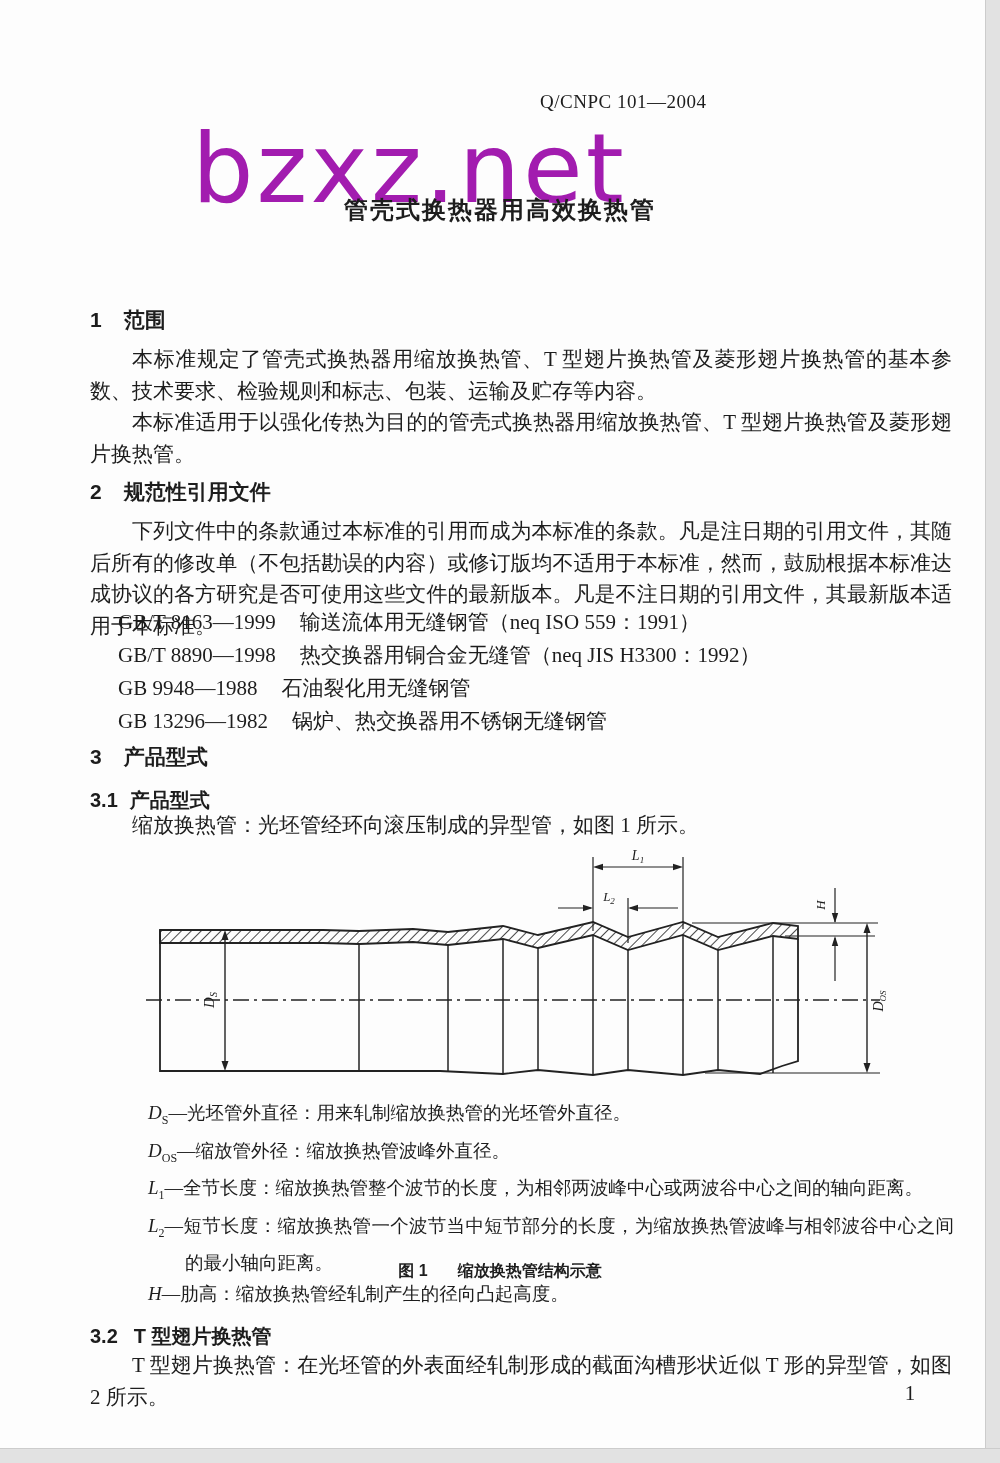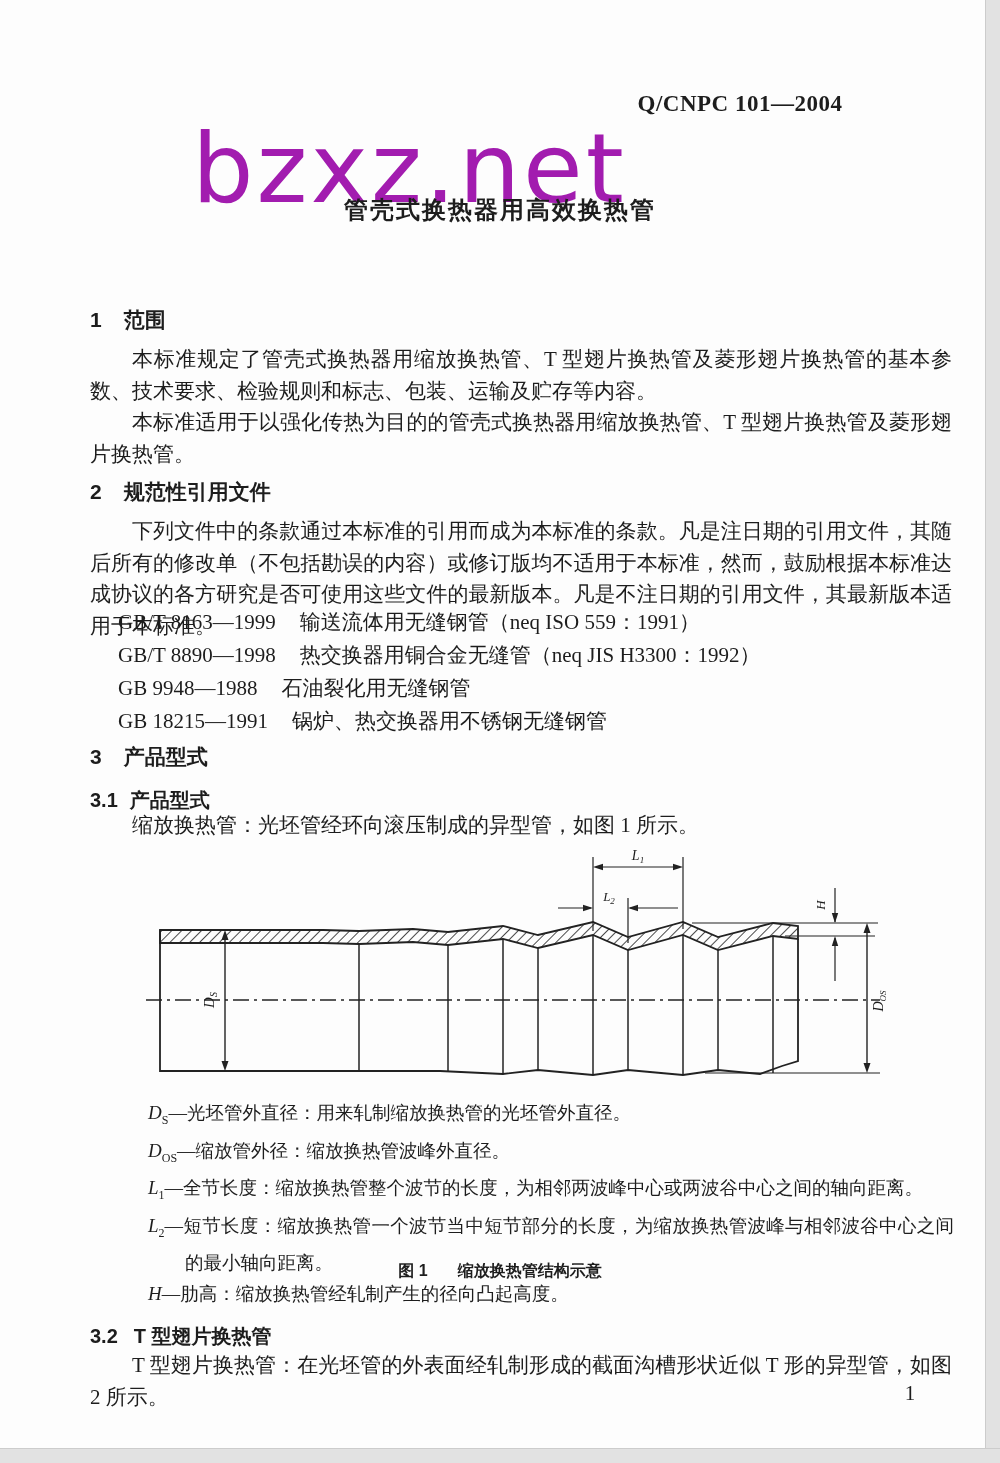--- a/index.html
+++ b/index.html
@@ -7,21 +7,21 @@
     position:relative;width:1000px;height:1463px;background:#fdfdfd;
     overflow:hidden;color:#1d1d1d;
     font-family:"Liberation Serif","DejaVu Serif",serif;
   }
   .sans{font-family:"Liberation Sans","DejaVu Sans",sans-serif;}
   .abs{position:absolute;}
   
   .edge-right{position:absolute;top:0;right:0;width:14px;height:1463px;background:#e2e2e2;border-left:1px solid #cccccc;}
   .edge-bottom{position:absolute;left:0;bottom:0;width:1000px;height:14px;background:#e2e2e2;border-top:1px solid #cccccc;}
   
-  .doc-number{top:91px;left:540px;width:400px;text-align:center;font-size:23px;font-weight:bold;letter-spacing:.5px;}
+  .doc-number{top:91px;left:540px;width:400px;text-align:left;font-size:19px;font-weight:normal;letter-spacing:.5px;}
   
   .watermark{top:112px;left:192px;font-size:97px;font-weight:400;color:#a21caf;letter-spacing:3px;z-index:1;
     font-family:"DejaVu Sans","Liberation Sans",sans-serif;}
   .doc-title{top:194px;left:0;width:1000px;text-align:center;font-size:24px;font-weight:bold;letter-spacing:2px;z-index:2;}
   
   .h1{left:90px;font-size:21px;font-weight:bold;}
   .h-num{display:inline-block;margin-right:22px;}
   
   .para{left:90px;width:862px;font-size:21px;line-height:31.5px;text-align:justify;text-indent:2em;}
   .refs{left:90px;top:606px;width:870px;font-size:21px;}
@@ -64,21 +64,21 @@
     <div class="ref-row">
       <span class="ref-code">GB/T 8163—1999</span><span>输送流体用无缝钢管（neq ISO 559：1991）</span>
     </div>
     <div class="ref-row">
       <span class="ref-code">GB/T 8890—1998</span><span>热交换器用铜合金无缝管（neq JIS H3300：1992）</span>
     </div>
     <div class="ref-row">
       <span class="ref-code">GB 9948—1988</span><span>石油裂化用无缝钢管</span>
     </div>
     <div class="ref-row">
-      <span class="ref-code">GB 18215—1991</span><span>锅炉、热交换器用不锈钢无缝钢管</span>
+      <span class="ref-code">GB 13296—1982</span><span>锅炉、热交换器用不锈钢无缝钢管</span>
     </div>
   </div>
 
   <div class="abs h1 sans" style="top:743px">
     <span class="h-num">3</span><span>产品型式</span>
   </div>
   <div class="abs h1 sans" style="top:787px;font-size:20px">
     <span class="h-num" style="margin-right:12px">3.1</span><span>产品型式</span>
   </div>
   <div class="abs para" style="top:810px">缩放换热管：光坯管经环向滚压制成的异型管，如图 1 所示。</div>

